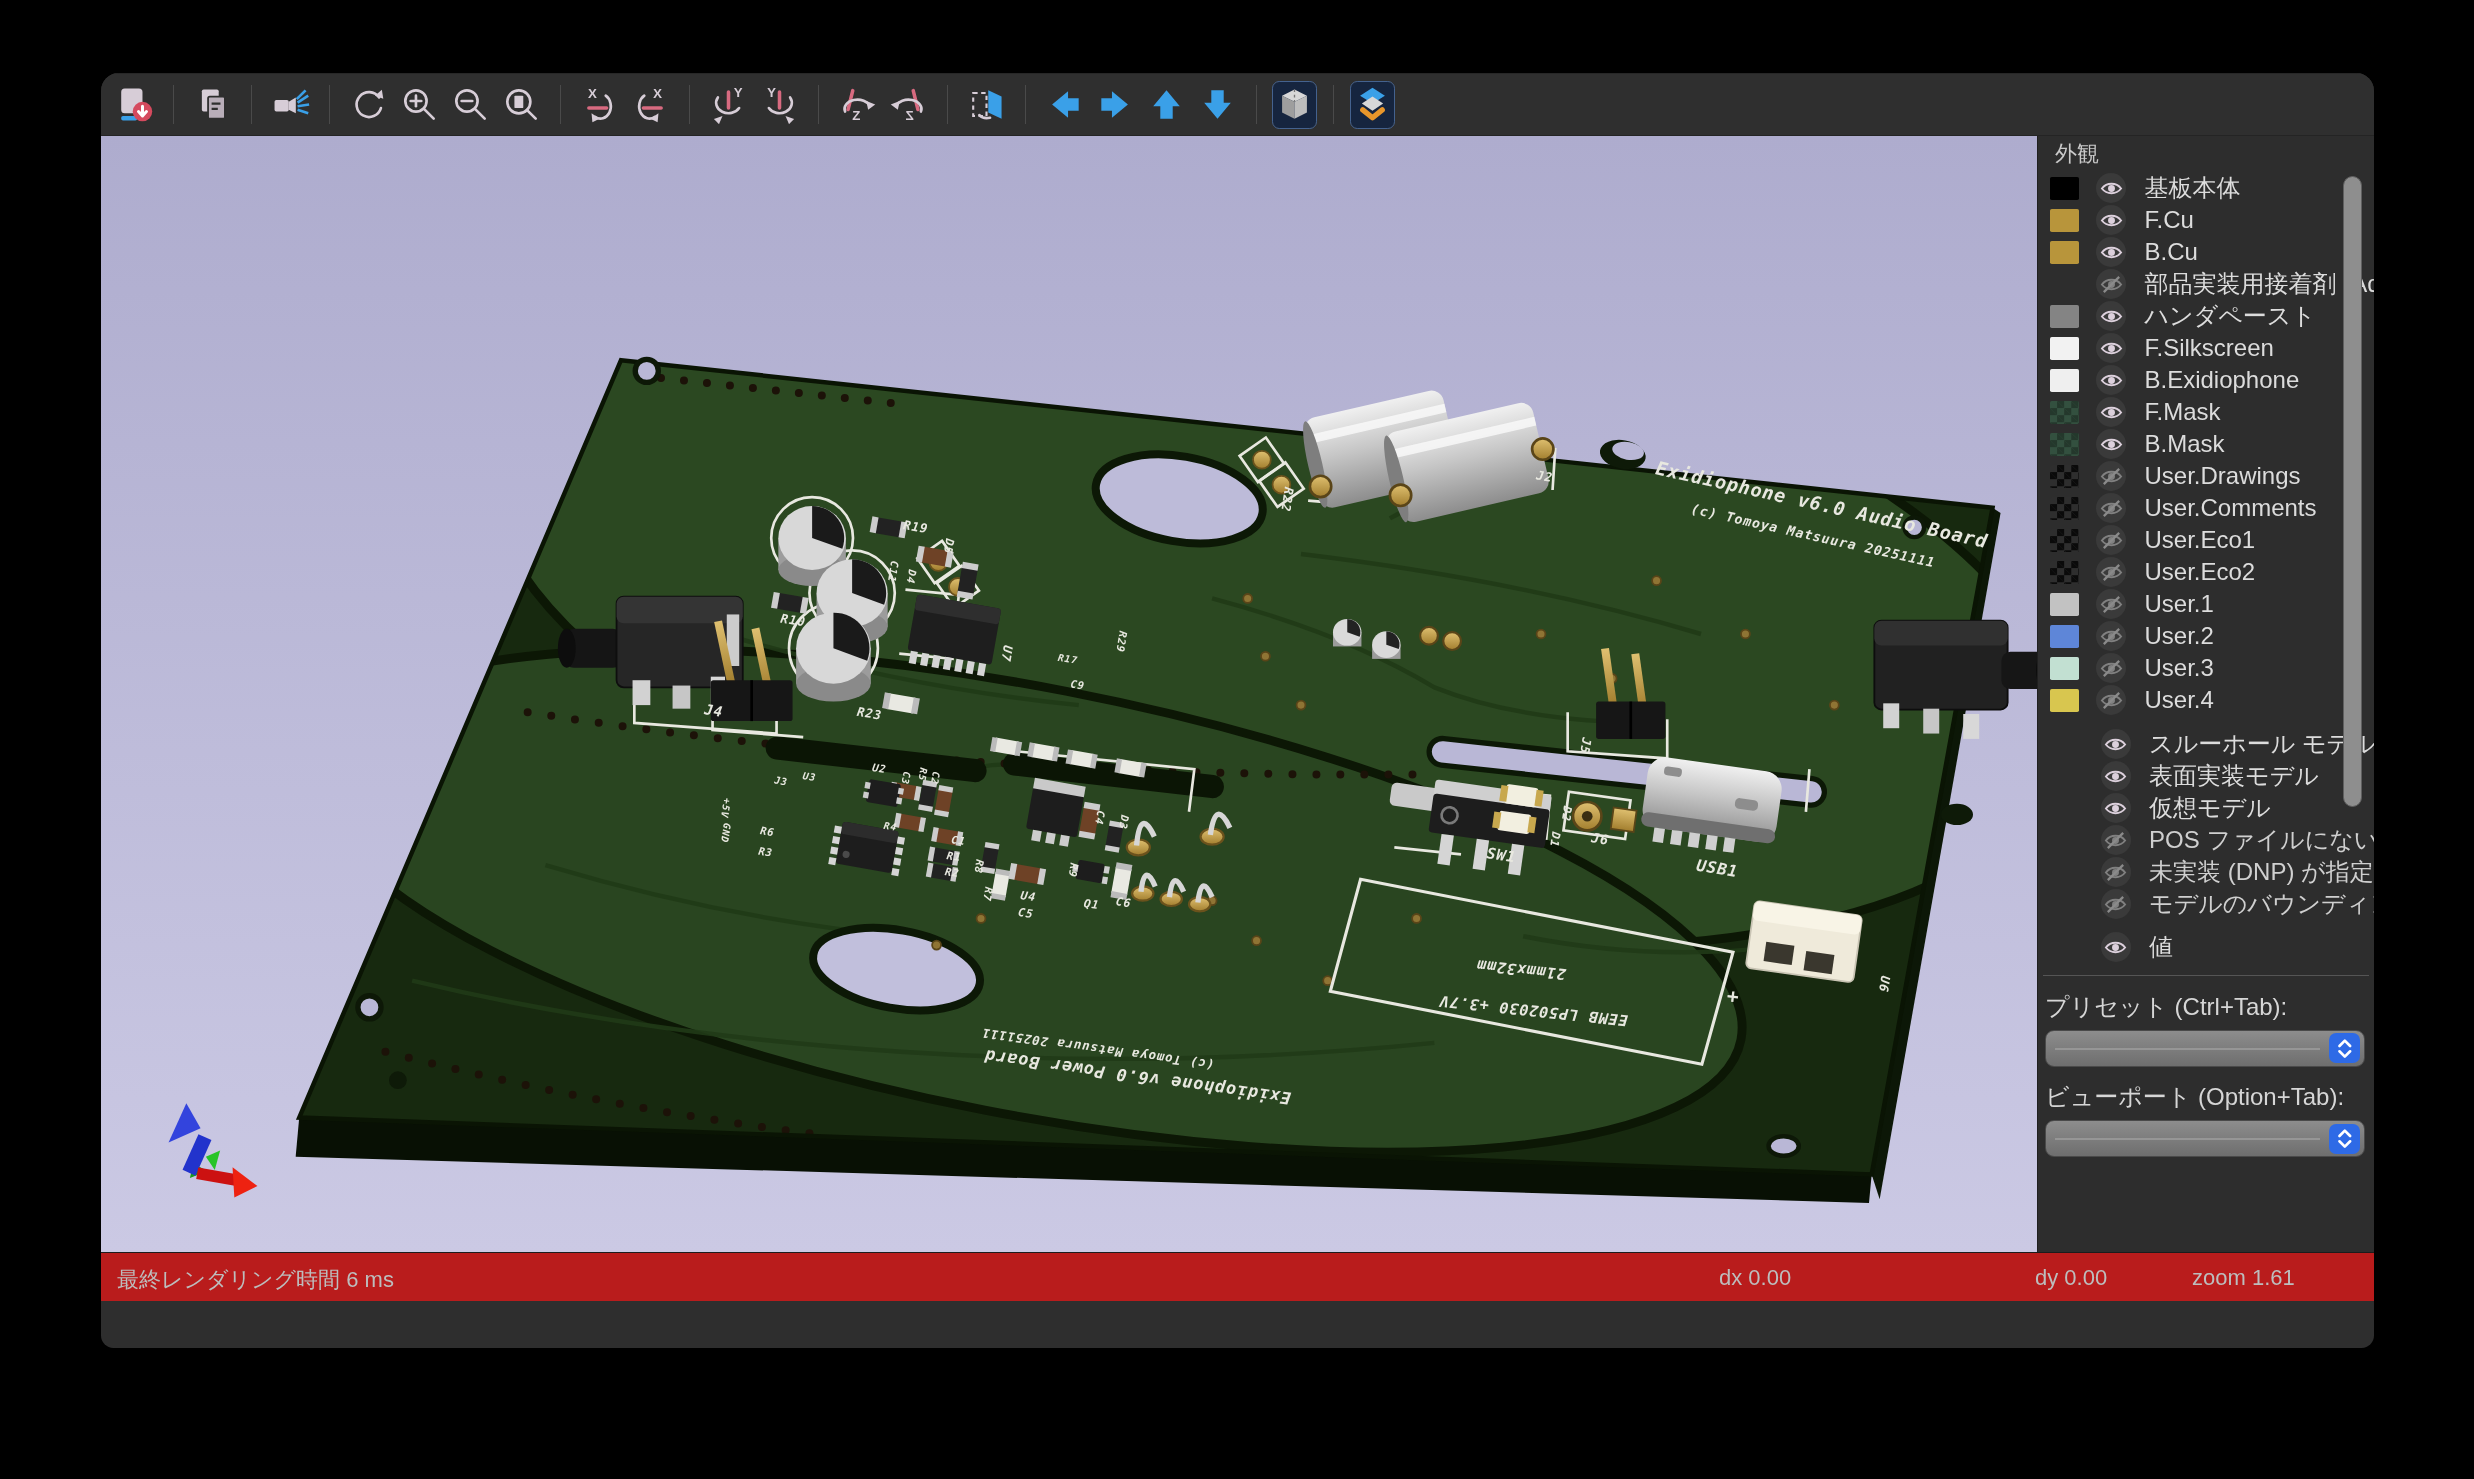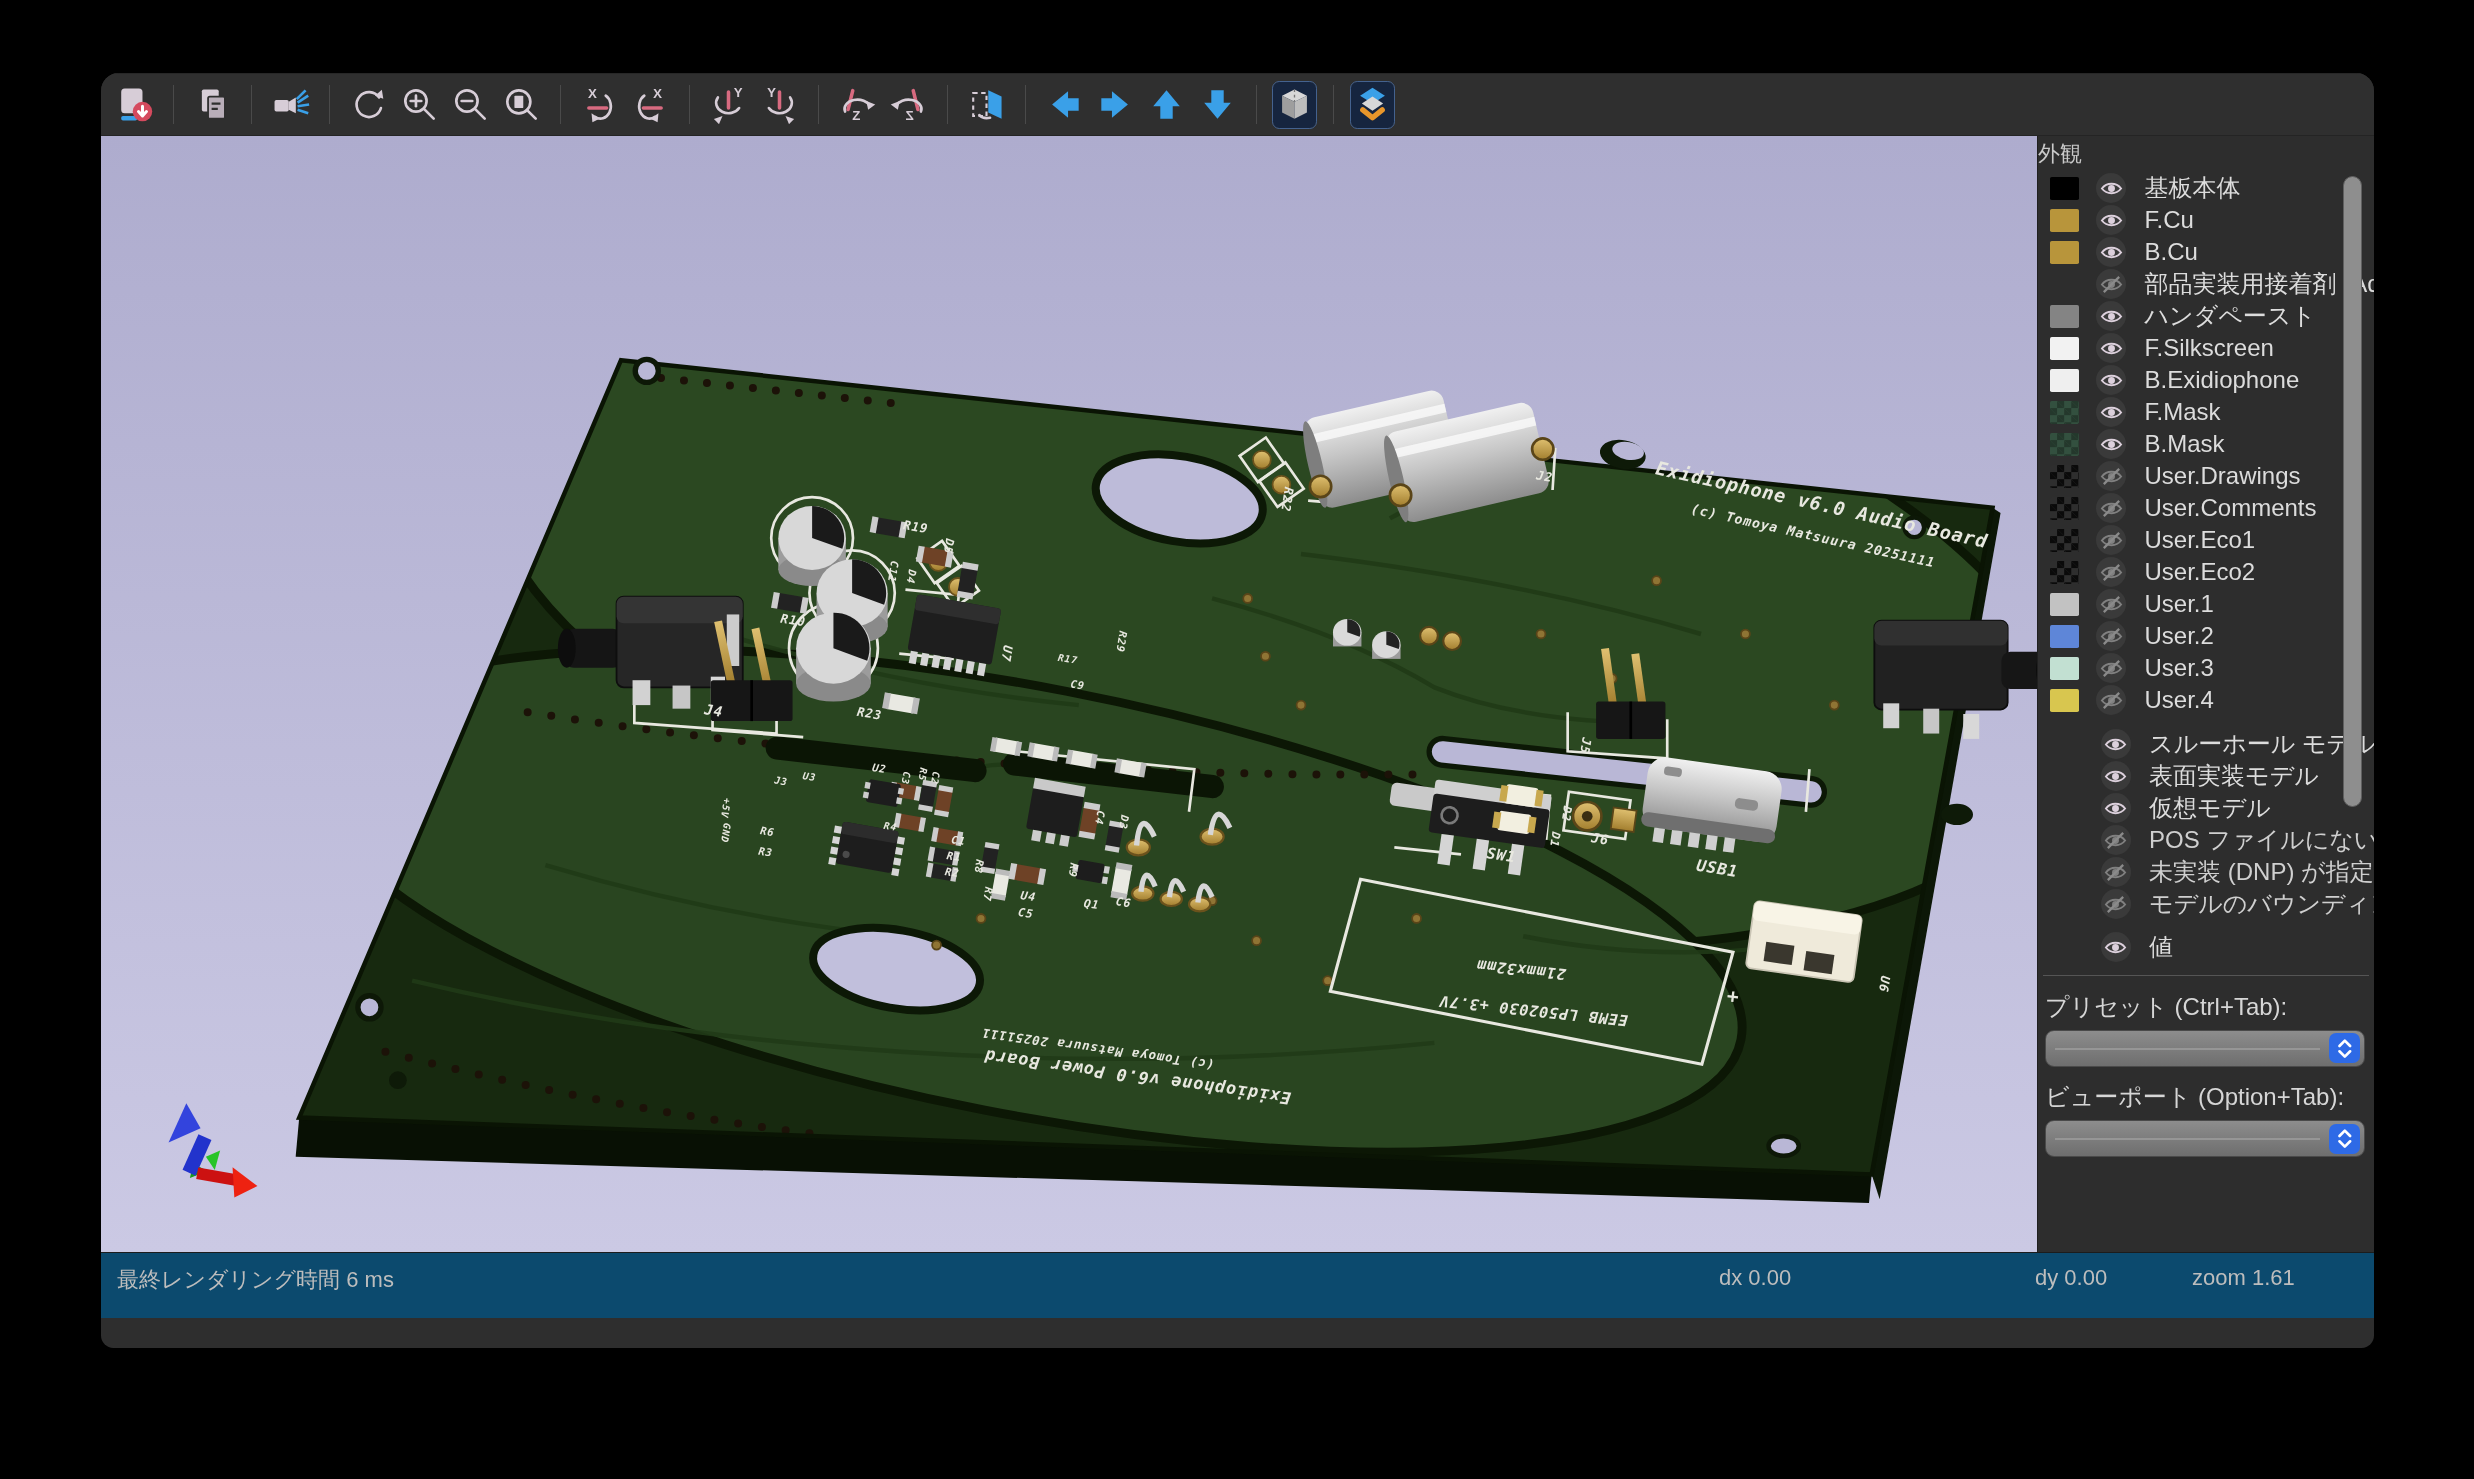--- a/index.html
+++ b/index.html
@@ -20,21 +20,21 @@
   .tb-btn svg{width:39px;height:39px;}
   .tb-btn.selected{background:#16253f;outline:1.8px solid #44628f;}
   .tb-sep{width:0.9px;height:39px;background:#4a4a4a;margin:0 9px;flex:0 0 auto;}
   
   .main{display:flex;height:1116px;}
   .canvas{width:1936px;height:1116px;position:relative;background:linear-gradient(#aeacce,#cbc9e4);}
   .canvas svg{position:absolute;left:0;top:0;}
   
   .sidebar{width:337px;height:1116px;background:#2d2d2d;border-left:0.9px solid #1f1f1f;position:relative;
     color:#dcdcdc;overflow:hidden;}
-  .sb-header{height:36px;line-height:36px;padding-left:0;font-size:22px;color:#c9c9c9;}
+  .sb-header{height:36px;line-height:36px;padding-left:17px;font-size:22px;color:#c9c9c9;}
   .row{display:flex;align-items:center;height:32px;padding-left:12.4px;white-space:nowrap;overflow:hidden;gap:6px;}
   .swatch{width:29px;height:23px;flex:0 0 29px;border-radius:1.8px;}
   .swatch.empty{background:transparent;}
   .checker-dark{background-color:#2e2e2e;background-image:linear-gradient(45deg,#0a0a0a 25%,transparent 25%,transparent 75%,#0a0a0a 75%),linear-gradient(45deg,#0a0a0a 25%,transparent 25%,transparent 75%,#0a0a0a 75%);background-size:14.2px 14.2px;background-position:0 0,7.1px 7.1px;}
   .checker-green{background-color:#33503f;background-image:linear-gradient(45deg,#24382c 25%,transparent 25%,transparent 75%,#24382c 75%),linear-gradient(45deg,#24382c 25%,transparent 25%,transparent 75%,#24382c 75%);background-size:14.2px 14.2px;background-position:0 0,7.1px 7.1px;}
   .eye{width:30px;height:30px;margin-left:10.7px;flex:0 0 30px;border-radius:50%;background:#3a3a3a;
     display:flex;align-items:center;justify-content:center;}
   .eye svg{width:23px;height:23px;}
   .row .lbl{margin-left:12.4px;font-size:24px;}
   .models{margin-top:12.4px;}
@@ -48,21 +48,21 @@
   .opt .lbl{margin-left:11.6px;font-size:23px;}
   .divider{height:0.9px;background:#555;margin:12.4px 5.3px 5.3px 5.3px;}
   .combo-label{font-size:24px;color:#d6d6d6;margin:14.2px 0 7.1px 7.1px;}
   .combo{height:37px;margin:0 9px 0 7.1px;border-radius:9px;border:0.9px solid #4a4a4a;
     background:linear-gradient(#8d8d8d,#6e6e6e);position:relative;}
   .combo::after{content:"";position:absolute;left:9px;right:44px;top:50%;height:1.8px;background:#9c9c9c;opacity:.8;}
   .stepper{position:absolute;right:3.6px;top:2.7px;width:31px;height:30px;border-radius:7.1px;background:#2e6ae6;
     display:flex;align-items:center;justify-content:center;}
   .sb-scroll{position:absolute;right:11.6px;top:40px;width:19.6px;height:631px;border-radius:9.8px;background:#8e8e8e;border:0.9px solid #5f5f5f;}
   
-  .statusbar{height:66px;background:#0c4a6e;border-top:0.9px solid #1c1c1c;position:relative;color:#bdbdbd;font-size:22px;}
+  .statusbar{height:49px;background:#b91c1c;border-top:0.9px solid #1c1c1c;position:relative;color:#bdbdbd;font-size:22px;}
   .statusbar span{position:absolute;top:11.6px;}
   .st-rt{left:16px;} .st-dx{left:1618px;} .st-dy{left:1934px;} .st-zoom{left:2091px;}
   
   text.silk{fill:#e8e8e0;font-family:"DejaVu Sans Mono","Liberation Mono",monospace;font-style:italic;font-weight:600;letter-spacing:1px;}
   .icon-stroke{stroke:#d7cdd7;stroke-width:3;fill:none;stroke-linecap:round;stroke-linejoin:round;}
   .icon-fill{fill:#d7cdd7;}
   .icon-blue{fill:#3aa0e8;}
 </style>
 </head>
 <body>

